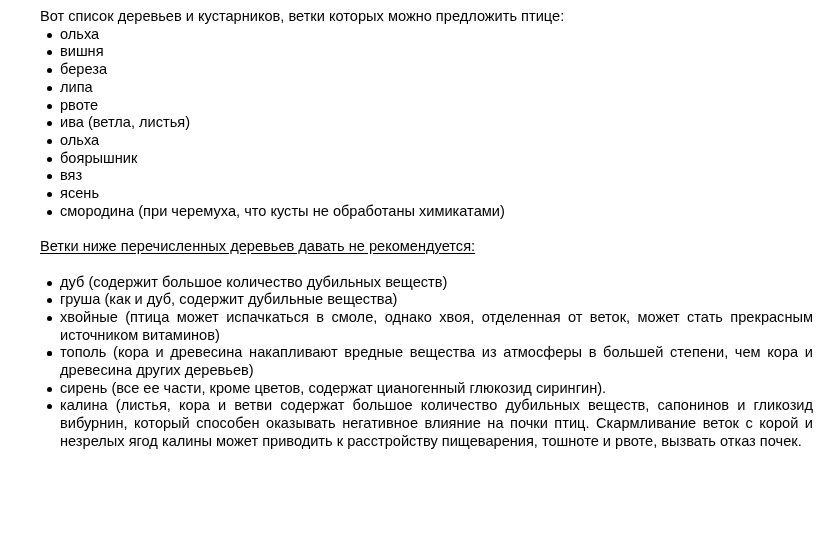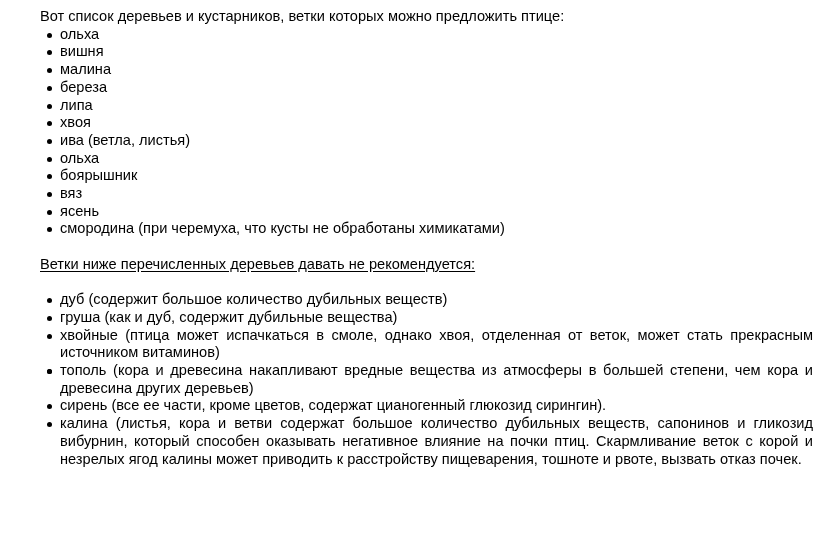--- a/index.html
+++ b/index.html
@@ -23,24 +23,23 @@
 </style>
 </head>
 <body>
 
 <div class="doc">
   <p class="intro">Вот список деревьев и кустарников, ветки которых можно предложить птице:</p>
 
   <ul>
     <li><span class="bullet"></span><span>ольха</span></li>
     <li><span class="bullet"></span><span>вишня</span></li>
-    <li><span class="bullet"></span><span>малина</span></li>
     <li><span class="bullet"></span><span>береза</span></li>
     <li><span class="bullet"></span><span>липа</span></li>
-    <li><span class="bullet"></span><span>хвоя</span></li>
+    <li><span class="bullet"></span><span>рвоте</span></li>
     <li><span class="bullet"></span><span>ива (ветла, листья)</span></li>
     <li><span class="bullet"></span><span>ольха</span></li>
     <li><span class="bullet"></span><span>боярышник</span></li>
     <li><span class="bullet"></span><span>вяз</span></li>
     <li><span class="bullet"></span><span>ясень</span></li>
     <li><span class="bullet"></span><span>смородина (при черемуха, что кусты не обработаны химикатами)</span></li>
   </ul>
 
   <p class="heading">Ветки ниже перечисленных деревьев давать не рекомендуется:</p>
 

